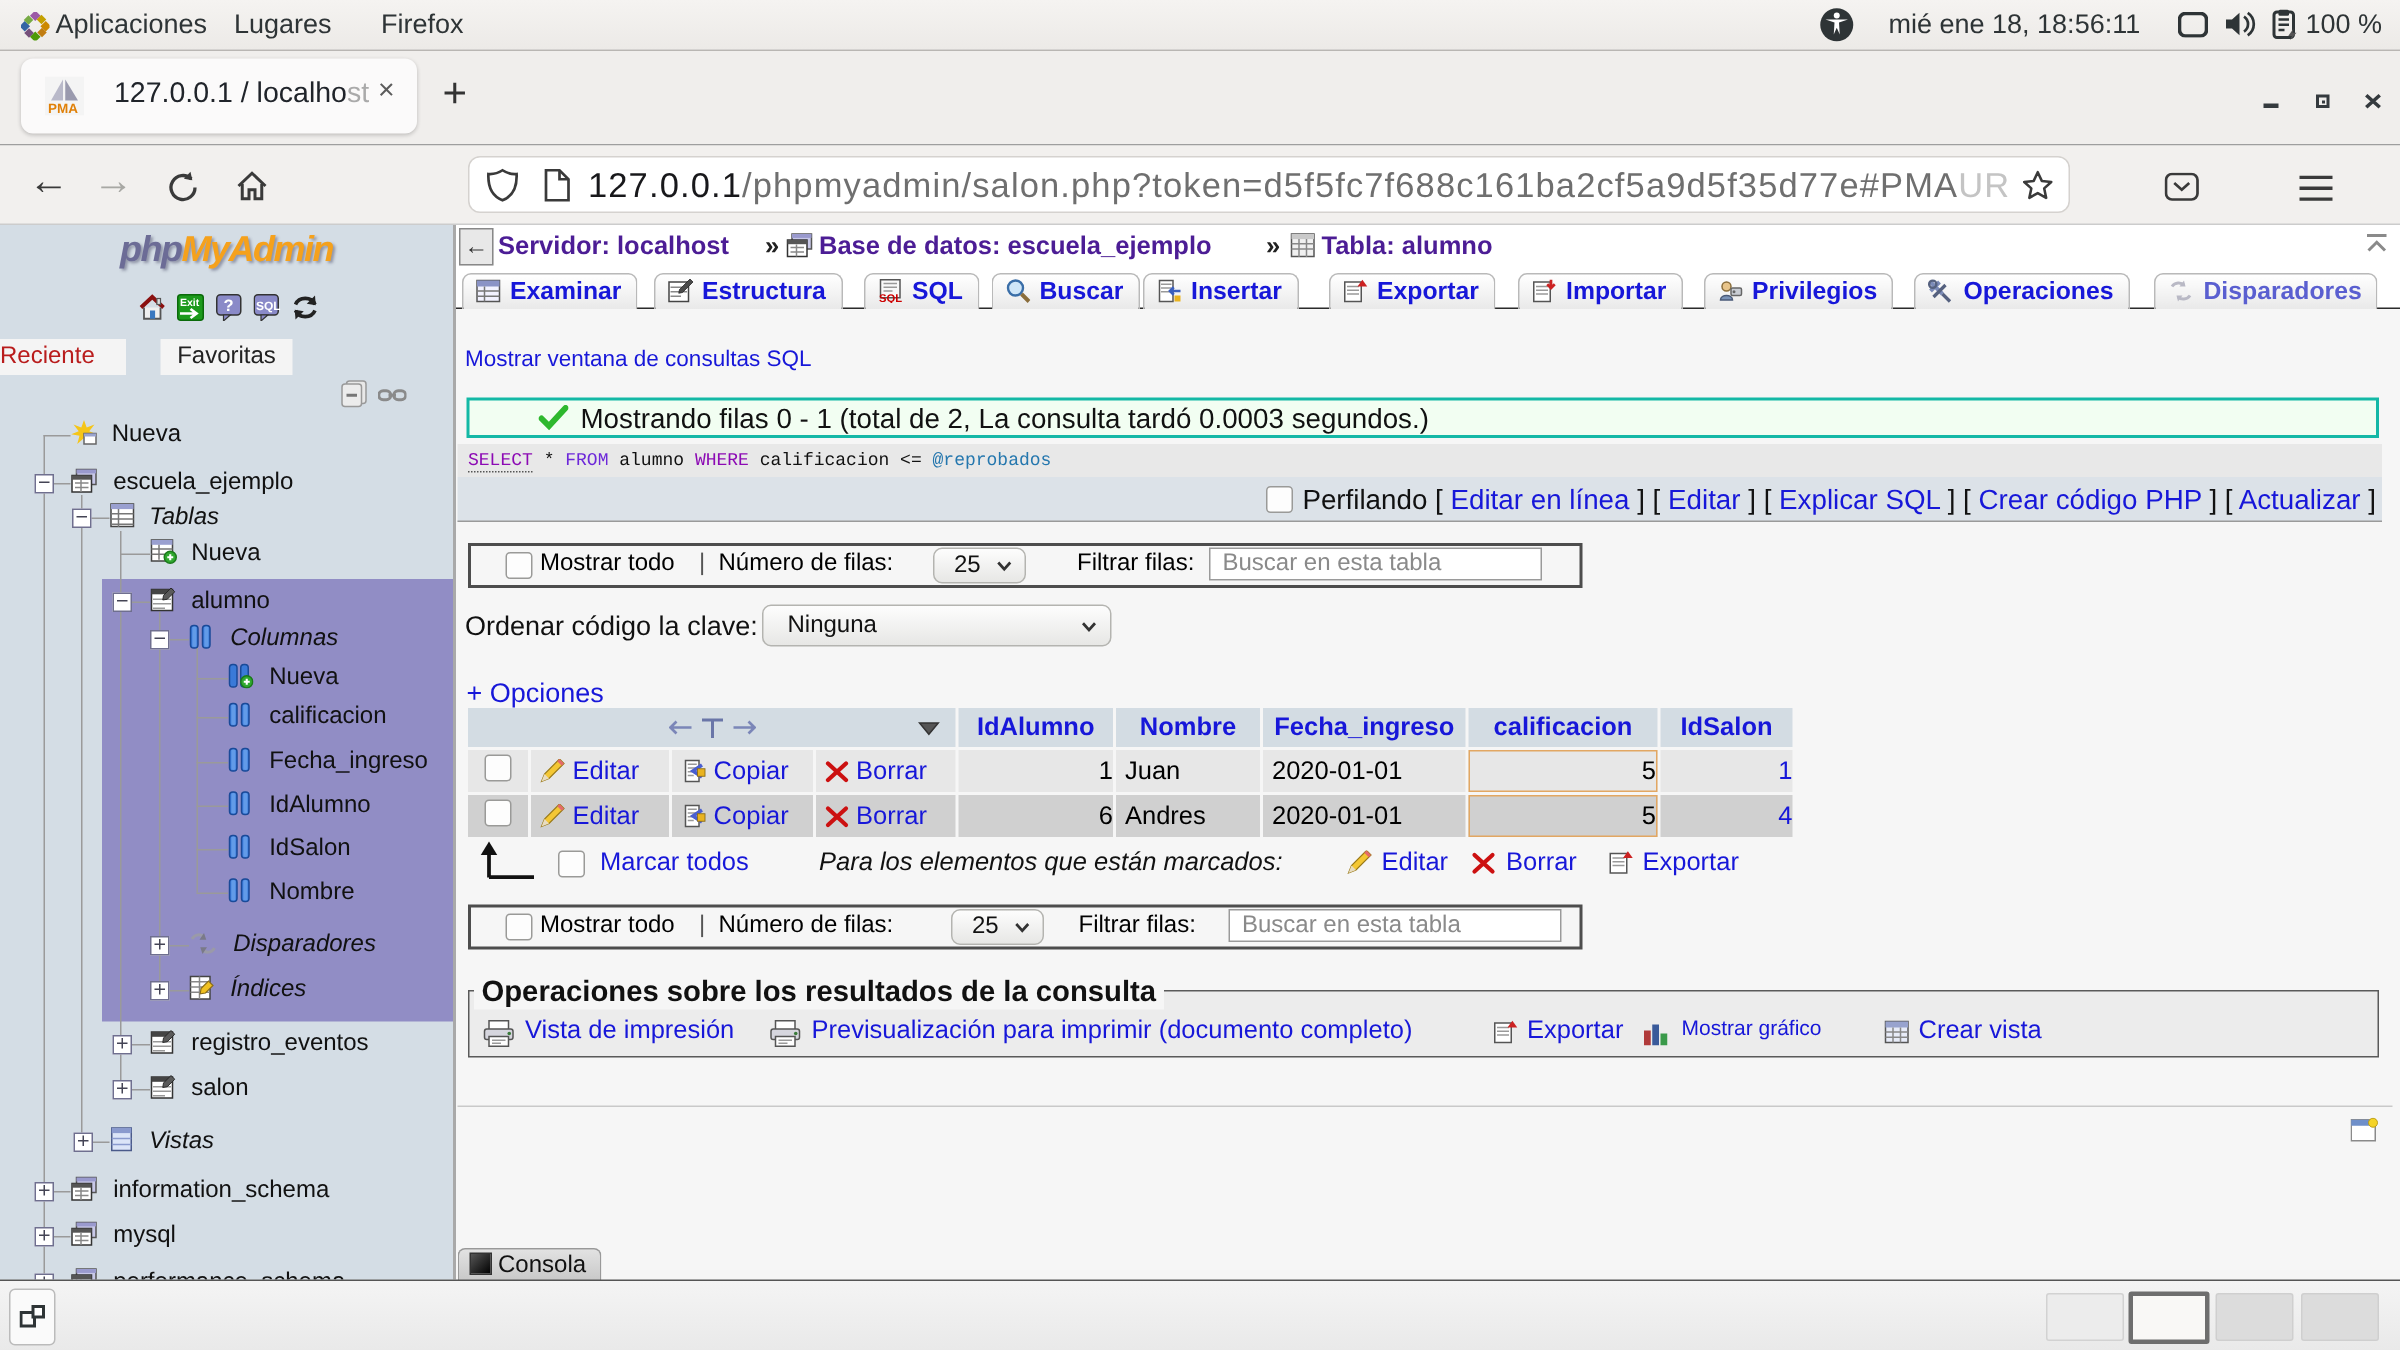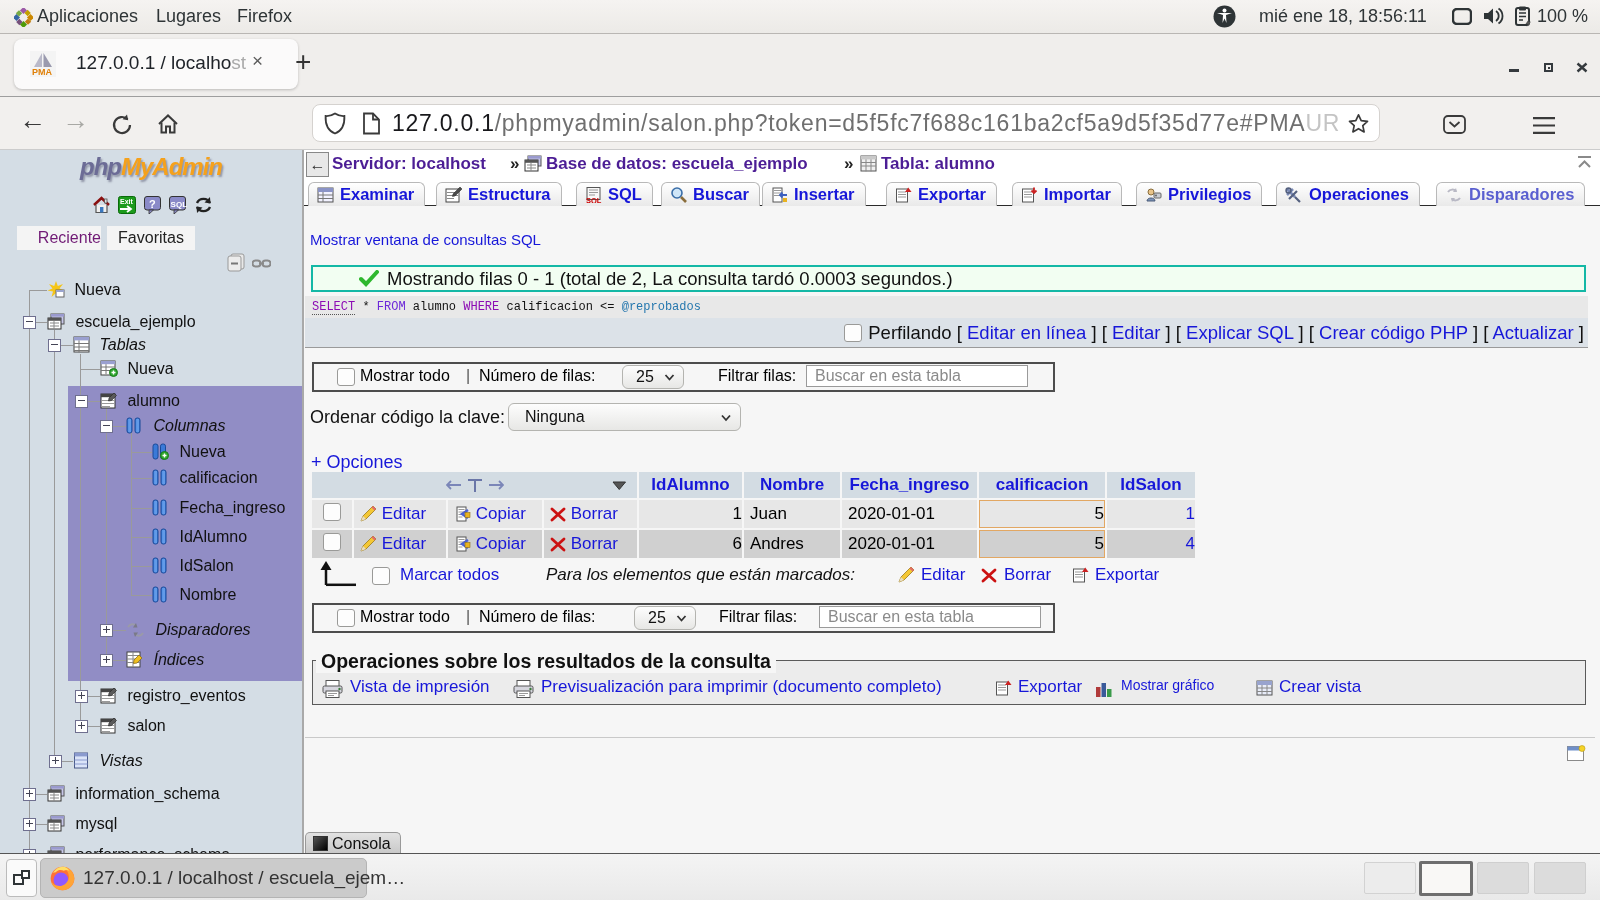--- a/index.html
+++ b/index.html
@@ -8,21 +8,21 @@
 .abs{position:absolute}
 .i{font-style:italic}
 .lnk{color:#1717d9;text-decoration:none}
 .bc{color:#4c1d95;font-weight:bold}
 svg{display:block}
 
 #topbar{left:0;top:0;width:1600px;height:33px;background:linear-gradient(#f5f3f1,#eceae7);border-bottom:1px solid #b9b6b3;color:#2e3436;font-size:18px}
 #topbar .mi{position:absolute;top:6px}
 
 #tabbar{left:0;top:34px;width:1600px;height:62px;background:#f0eeec;border-bottom:1px solid #9e9e9e}
-#tab1{left:14px;top:5px;width:284px;height:50px;background:#fbfafa;border-radius:8px;box-shadow:0 1px 3px rgba(0,0,0,.22)}
+#tab1{left:14px;top:5px;width:264px;height:50px;background:#fbfafa;border-radius:8px;box-shadow:0 1px 3px rgba(0,0,0,.22)}
 
 #navbar{left:0;top:97px;width:1600px;height:52px;background:#f2f0ee;border-bottom:1px solid #ccc}
 #urlbar{left:312px;top:7px;width:1066px;height:36px;background:#fff;border:1px solid #d5d2cf;border-radius:8px}
 
 #sidebar{left:0;top:150px;width:302px;height:703px;background:#d4dde5;overflow:hidden}
 #sepv{left:302px;top:150px;width:2px;height:703px;background:#a9a9a9}
 #maintop{left:304px;top:150px;width:1296px;height:55px;background:#fff}
 #tabline{left:304px;top:205px;width:1296px;height:1px;background:#2b2b2b}
 #mainbg{left:304px;top:206px;width:1296px;height:647px;background:#f6f6f6}
 .pmatab{position:absolute;top:182px;height:23px;background:linear-gradient(#ffffff,#e9e9e9);border:1px solid #b9b9b9;border-bottom:none;border-radius:6px 6px 0 0;font-size:16.5px;font-weight:bold;color:#1717d9;line-height:23px;white-space:nowrap;padding-right:10px}
@@ -55,21 +55,21 @@
       <rect x="0" y="7" width="5" height="5" fill="#3465a4" transform="rotate(45 2.5 9.5)"></rect>
       <rect x="14" y="7" width="5" height="5" fill="#cc8800" transform="rotate(45 16.5 9.5)"></rect>
       <rect x="3" y="3" width="4.5" height="4.5" fill="#7a4" transform="rotate(45 5 5)"></rect>
       <rect x="11.5" y="3" width="4.5" height="4.5" fill="#c4a000" transform="rotate(45 14 5)"></rect>
       <rect x="3" y="11.5" width="4.5" height="4.5" fill="#75507b" transform="rotate(45 5 14)"></rect>
       <rect x="11.5" y="11.5" width="4.5" height="4.5" fill="#c17d11" transform="rotate(45 14 14)"></rect>
     </g>
   </svg>
   <span class="mi" style="left:37px">Aplicaciones</span>
   <span class="mi" style="left:156px">Lugares</span>
-  <span class="mi" style="left:237px">Firefox</span>
+  <span class="mi" style="left:254px">Firefox</span>
   <svg class="mi" style="left:1213px;top:5px" width="23" height="23" viewBox="0 0 23 23">
     <circle cx="11.5" cy="11.5" r="11" fill="#2e3436"></circle>
     <circle cx="11.5" cy="5.4" r="2" fill="#fff"></circle>
     <path d="M4 8 L19 8 L13 10 L13.5 18 L11.5 13.5 L9.5 18 L10 10 Z" fill="#fff"></path>
   </svg>
   <span class="mi" style="left:1259px">mié ene 18, 18:56:11</span>
   <svg class="mi" style="left:1452px;top:8px" width="20" height="17" viewBox="0 0 20 17">
     <rect x="1" y="1" width="18" height="15" rx="4" fill="none" stroke="#2e3436" stroke-width="2.4"></rect>
   </svg>
   <svg class="mi" style="left:1484px;top:7px" width="20" height="18" viewBox="0 0 20 18">
@@ -432,21 +432,21 @@
       <path d="M5 14 L5 18 L9.5 14 Z" fill="#8a8ac8" stroke="#333" stroke-width="0.8"></path>
       <text x="1.6" y="10.5" font-size="8" font-weight="bold" fill="#fff" font-family="Liberation Sans">SQL</text>
     </svg>
   <svg style="position:absolute;left:194px;top:46px" width="19" height="18" viewBox="0 0 19 18">
       <path d="M3 7 A7 6.5 0 0 1 16 7" fill="none" stroke="#222" stroke-width="2.4"></path>
       <path d="M16 1 L16.5 7.5 L10.5 6.5 Z" fill="#222"></path>
       <path d="M16 11 A7 6.5 0 0 1 3 11" fill="none" stroke="#222" stroke-width="2.4"></path>
       <path d="M3 17 L2.5 10.5 L8.5 11.5 Z" fill="#222"></path>
     </svg>
 
-  <div style="position:absolute;left:17px;top:76px;width:84px;height:24px;background:#f4f4f4;text-align:right;font-size:16px;line-height:24px;color:#701a75">Reciente</div>
+  <div style="position:absolute;left:0;top:76px;width:84px;height:24px;background:#f4f4f4;text-align:left;font-size:16px;line-height:24px;color:#b91c1c">Reciente</div>
   <div style="position:absolute;left:107px;top:76px;width:88px;height:24px;background:#f4f4f4;text-align:center;font-size:16px;line-height:24px;color:#222">Favoritas</div>
 
   <svg style="position:absolute;left:227px;top:103px" width="20" height="20" viewBox="0 0 20 20">
       <rect x="4" y="1" width="13" height="15" rx="2" fill="#e8e8e8" stroke="#999"></rect>
       <rect x="1" y="3" width="13" height="15" rx="2" fill="#ececec" stroke="#999"></rect>
       <path d="M4 10.5 h7" stroke="#777" stroke-width="2"></path>
     </svg>
   <svg style="position:absolute;left:252px;top:107px" width="19" height="13" viewBox="0 0 19 13">
       <rect x="0.5" y="3.5" width="8" height="6" rx="3" fill="none" stroke="#8a8a8a" stroke-width="2"></rect>
       <rect x="10.5" y="3.5" width="8" height="6" rx="3" fill="none" stroke="#8a8a8a" stroke-width="2"></rect>
@@ -710,26 +710,17 @@
 <div class="abs" style="left:305px;top:832px;width:94px;height:21px;background:linear-gradient(#e2e2e2,#c8c8c8);border:1px solid #999;border-bottom:none;border-radius:5px 5px 0 0;font-size:16px;color:#111;line-height:21px">
   <span style="display:inline-block;width:13px;height:13px;background:linear-gradient(135deg,#555,#000);border:1px solid #333;vertical-align:-2px;margin:0 4px 0 7px"></span>Consola</div>
 
 <div class="abs" id="taskbar" style="left:0;top:853px;width:1600px;height:47px;background:linear-gradient(#f4f4f4,#e9e9e9);border-top:1px solid #555">
   <div class="abs" style="left:6px;top:5px;width:29px;height:36px;background:#fafafa;border:1px solid #bbb;border-radius:4px">
     <svg style="position:absolute;left:6px;top:10px" width="17" height="16" viewBox="0 0 17 16">
       <rect x="1" y="5" width="9" height="9" fill="none" stroke="#2e3436" stroke-width="2"></rect>
       <rect x="9" y="1" width="7" height="7" fill="#fff" stroke="#2e3436" stroke-width="2"></rect>
     </svg>
   </div>
-  <div class="abs" style="left:40px;top:4px;width:325px;height:38px;background:#cbcbcb;border:1px solid #b4b4b4;border-radius:5px">
-    <svg style="position:absolute;left:9px;top:7px" width="25" height="25" viewBox="0 0 25 25">
-      <circle cx="12.5" cy="12.5" r="11.8" fill="#ff7139"></circle>
-      <circle cx="11" cy="14" r="7.5" fill="#9059ff"></circle>
-      <path d="M12.5 0.7 C19 0.7 24.3 6 24.3 12.5 C24.3 19 19 24.3 12.5 24.3 C7 24.3 2.4 20.6 1.1 15.6 C2.8 18.3 5.8 20 9.2 20 C14.5 20 18.8 15.7 18.8 10.4 C18.8 7 17 4 14.3 2.3 C13.7 1.6 13 1 12.5 0.7 Z" fill="#ffa436"></path>
-      <path d="M3 7 C5 3.2 8.5 0.8 12.5 0.7 C16 0.7 18 2.5 19.3 4.8 C17.5 3.8 15.2 3.9 13.8 4.8 C11.8 3.6 8 3.5 5.8 6.2 C4.5 6.3 3.6 6.6 3 7 Z" fill="#ffde67"></path>
-    </svg>
-    <span style="position:absolute;left:42px;top:8px;font-size:19px;color:#333;white-space:nowrap">127.0.0.1 / localhost / escuela_ejem…</span>
-  </div>
   <div class="abs" style="left:1364px;top:8px;width:50px;height:30px;background:#ececec;border:1px solid #d2d2d2;border-radius:2px"></div>
   <div class="abs" style="left:1419px;top:7px;width:48px;height:29px;background:#f9f8f6;border:3px solid #6e6e6e;border-radius:2px"></div>
   <div class="abs" style="left:1477px;top:8px;width:50px;height:30px;background:#dcdcdc;border:1px solid #cfcfcf;border-radius:2px"></div>
   <div class="abs" style="left:1534px;top:8px;width:50px;height:30px;background:#dcdcdc;border:1px solid #cfcfcf;border-radius:2px"></div>
 </div>
 
 </body></html>

